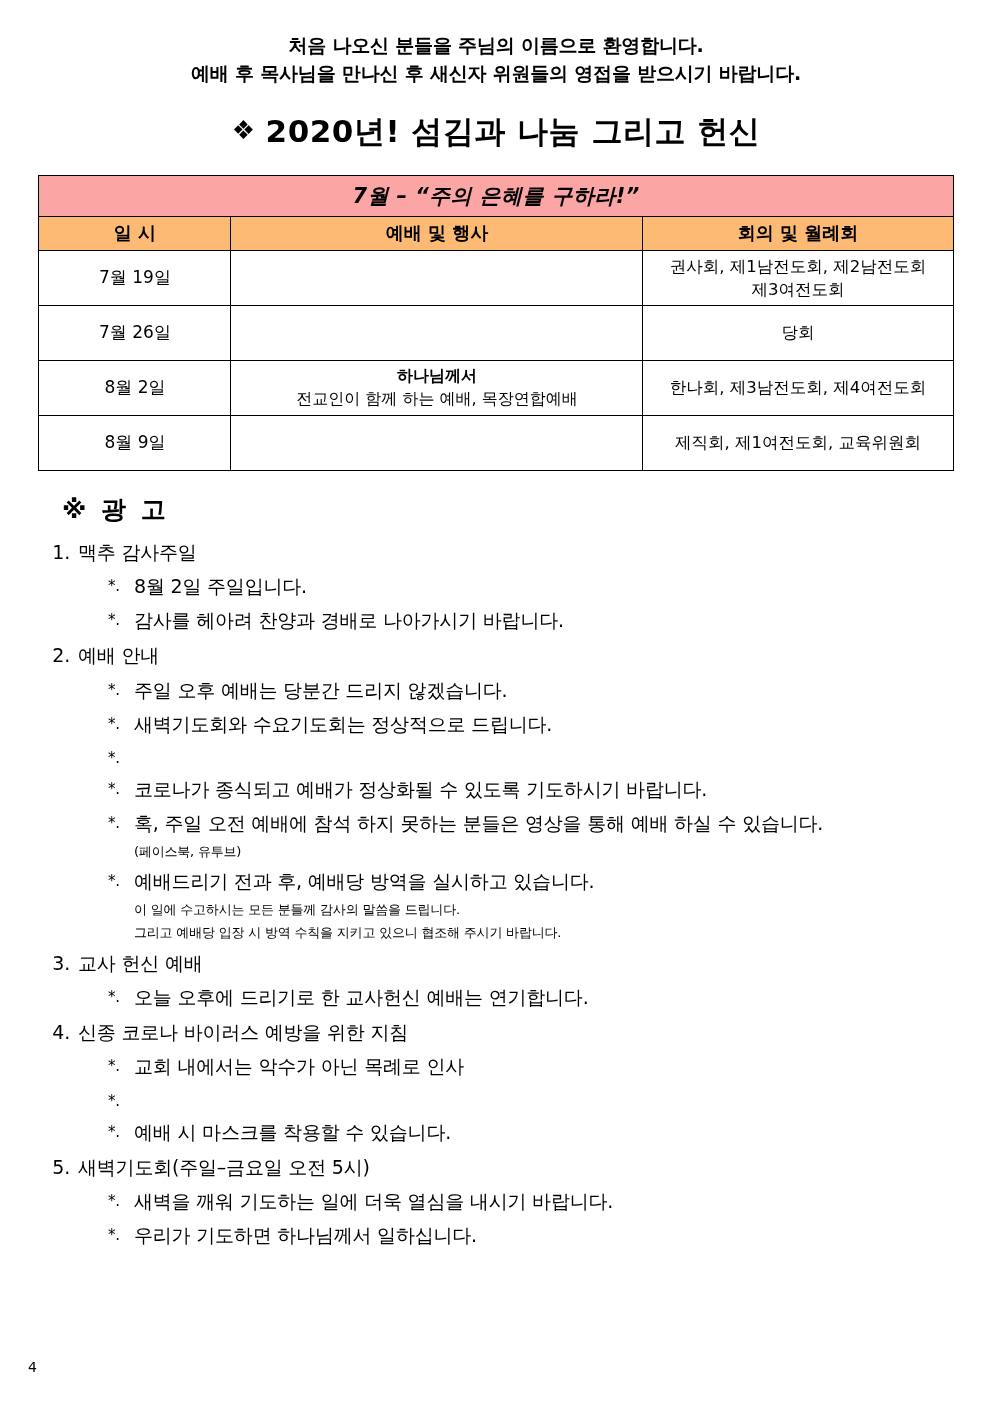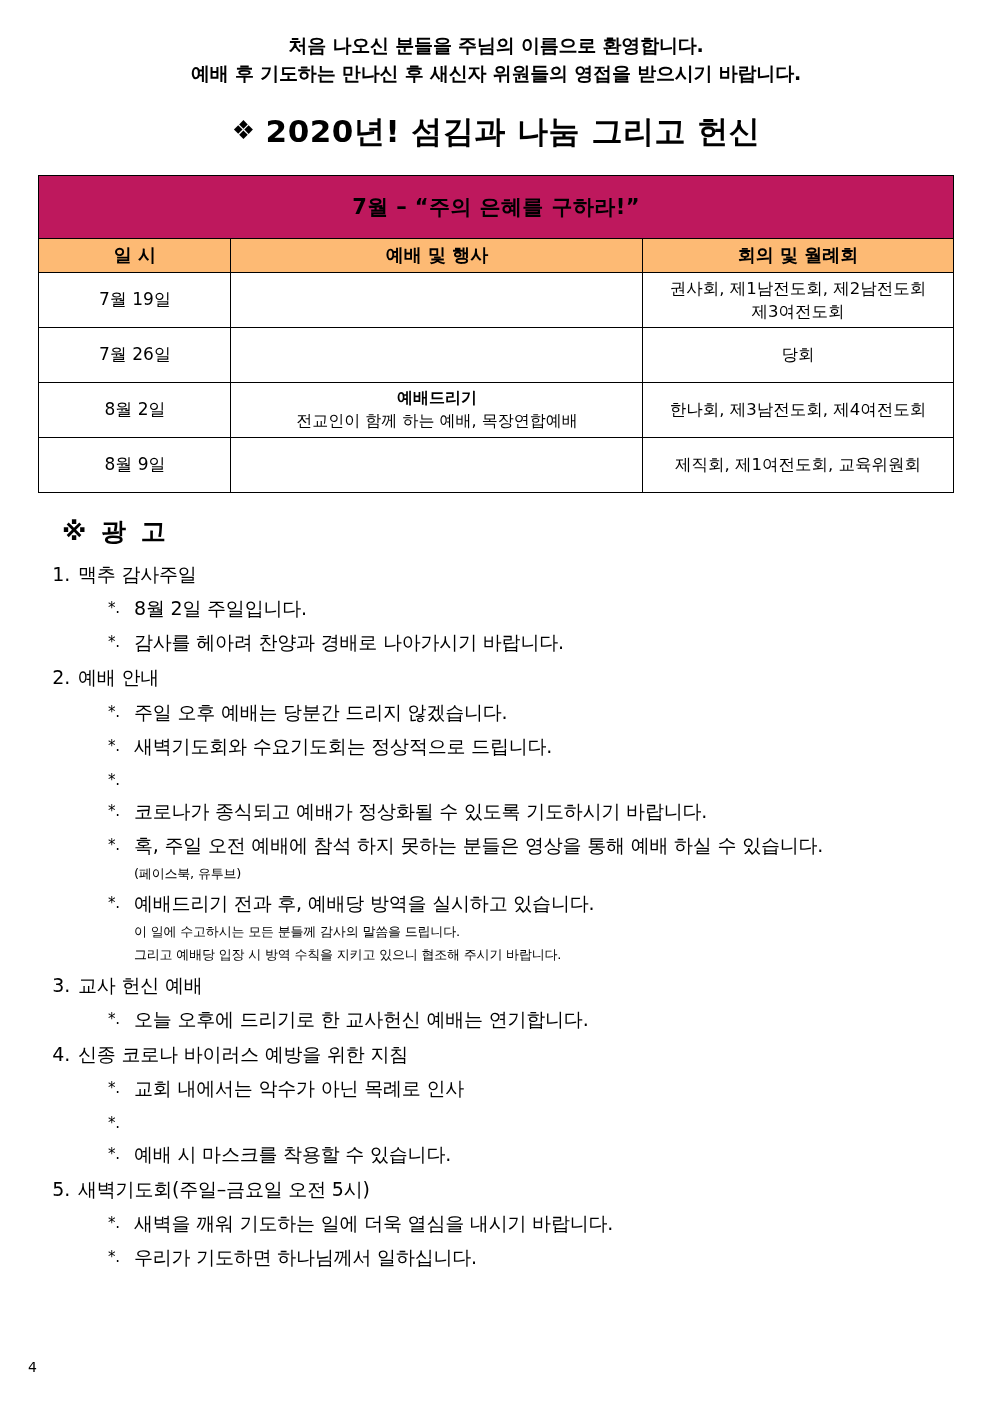--- a/index.html
+++ b/index.html
@@ -56,25 +56,26 @@
   }
   table.schedule td, table.schedule th {
     border: 1px solid #000000;
     padding: 3px 4px;
     text-align: center;
     vertical-align: middle;
     font-size: 17px;
     line-height: 1.35;
   }
   table.schedule .title-row td {
-    background: #be185d;
+    background: #fca5a5;
     font-weight: bold;
     font-size: 21px;
-    padding: 17px 4px;
+    padding: 6px 4px;
     letter-spacing: 0.4px;
+    font-style: italic;
   }
   table.schedule .head-row td {
     background: #fdba74;
     font-weight: bold;
     font-size: 18px;
     padding: 4px 4px;
   }
   table.schedule td.date-cell {
     font-size: 17px;
     height: 48px;
@@ -157,21 +158,21 @@
     font-size: 14px;
   }
 </style>
 </head>
 <body>
 
 <div class="page">
 
   <div class="notice">
     <div>처음 나오신 분들을 주님의 이름으로 환영합니다.</div>
-    <div>예배 후 기도하는 만나신 후 새신자 위원들의 영접을 받으시기 바랍니다.</div>
+    <div>예배 후 목사님을 만나신 후 새신자 위원들의 영접을 받으시기 바랍니다.</div>
   </div>
 
   <div class="main-title">
     <span class="diamond">❖</span><span>2020년! 섬김과 나눔 그리고 헌신</span>
   </div>
 
   <table class="schedule">
     <colgroup>
       <col class="col-a">
         <col class="col-b">
@@ -207,21 +208,21 @@
         </td>
         <td class="meet-cell">
           <div>당회</div>
           <div></div>
         </td>
       </tr>
 
       <tr>
         <td class="date-cell">8월 2일</td>
         <td class="event-cell">
-          <div class="ev-bold">예배드리기</div>
+          <div class="ev-bold">하나님께서</div>
           <div>전교인이 함께 하는 예배, 목장연합예배</div>
         </td>
         <td class="meet-cell">
           <div>한나회, 제3남전도회, 제4여전도회</div>
           <div></div>
         </td>
       </tr>
 
       <tr>
         <td class="date-cell">8월 9일</td>

